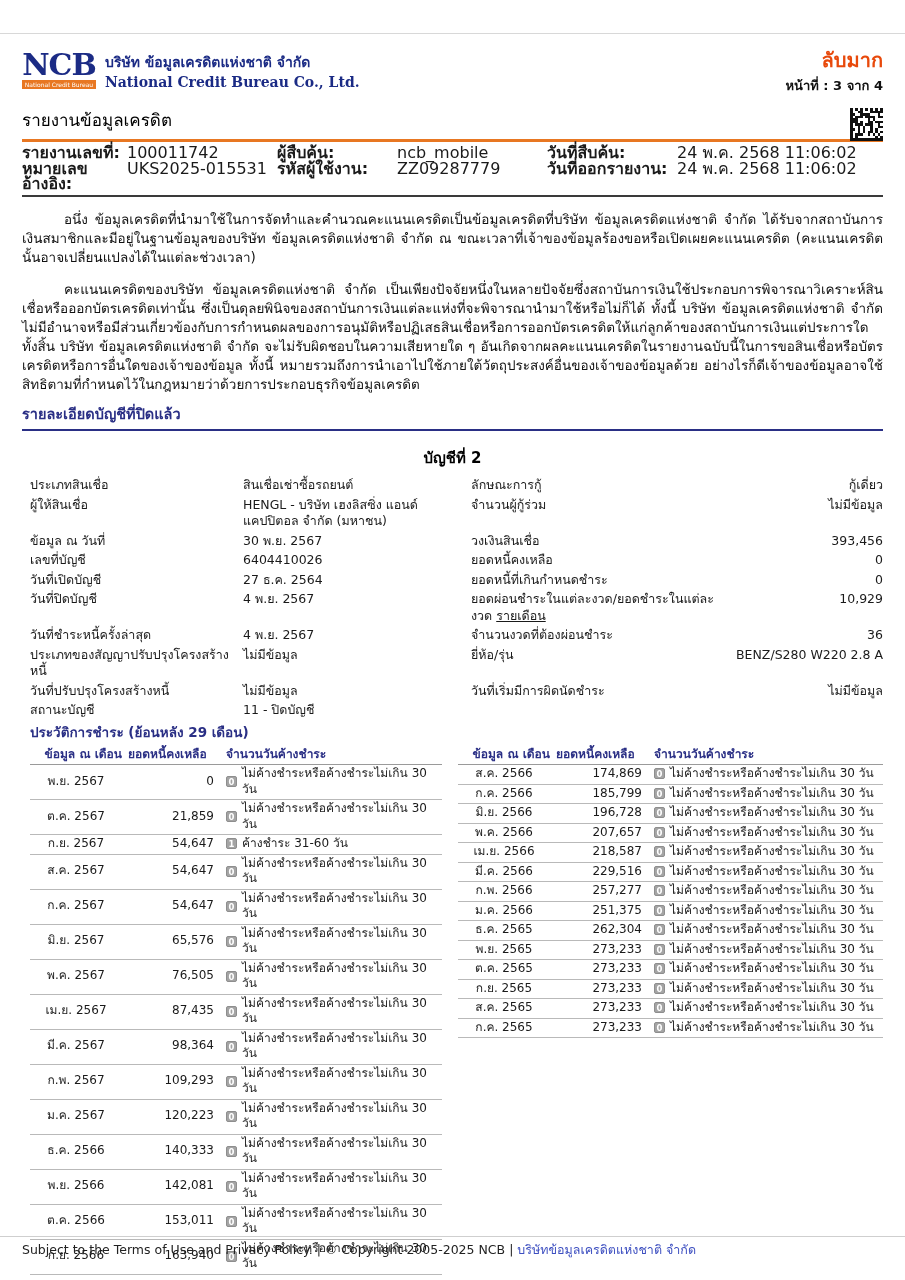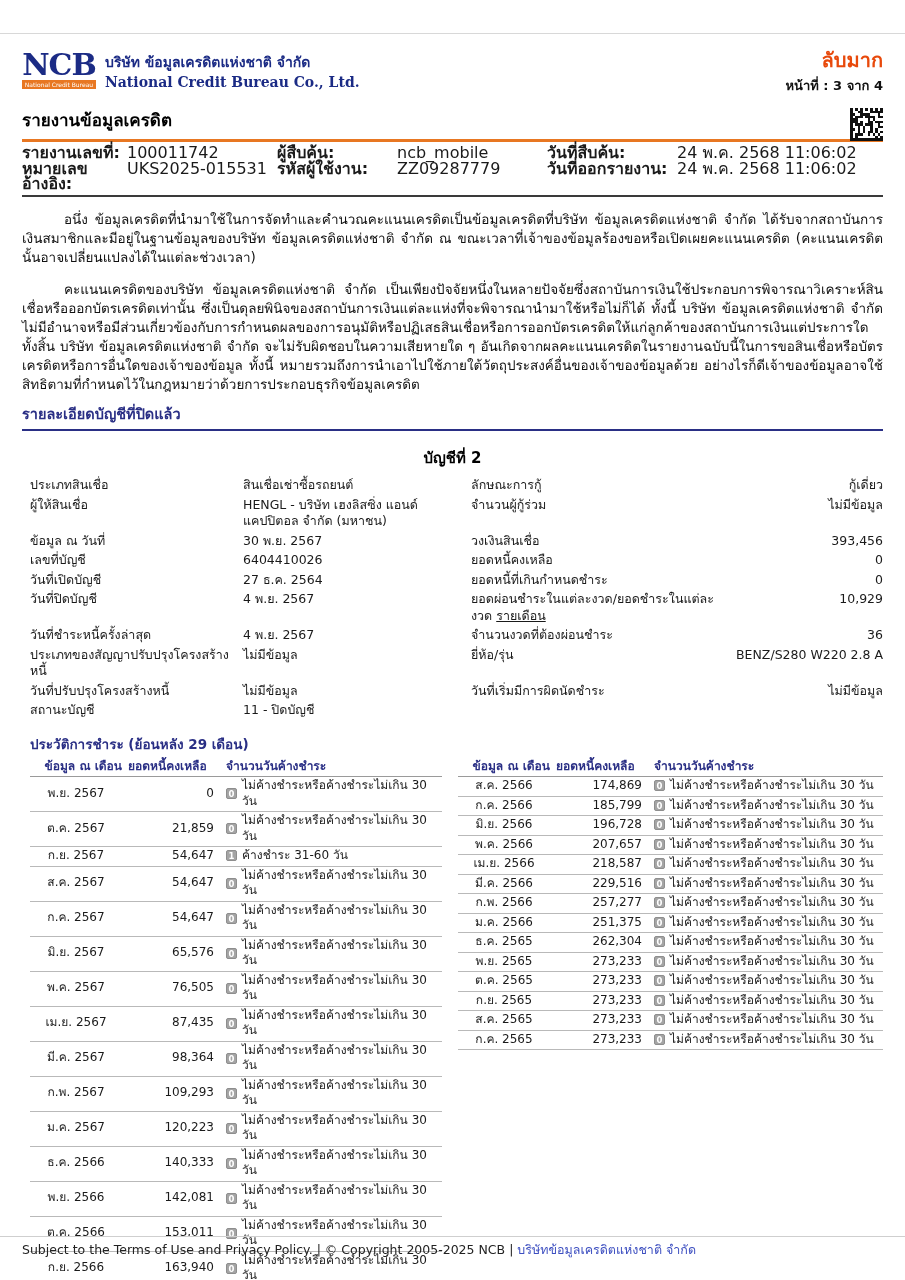--- a/index.html
+++ b/index.html
@@ -29,21 +29,21 @@
   }
   .brand-names { margin-left: 9px; padding-top: 2px; }
   .brand-th { color: #1b2b85; font-weight: bold; font-size: 14px; line-height: 20px; }
   .brand-en { color: #1b2b85; font-weight: bold; font-size: 14px; line-height: 20px;
               font-family: "DejaVu Serif", "Liberation Serif", serif; }
   .header-right { text-align: right; padding-top: 2px; }
   .confidential { color: #e8490b; font-weight: bold; font-size: 20px; line-height: 24px; }
   .page-num { color: #111; font-weight: bold; font-size: 13px; margin-top: 3px; }
 
   
-  .report-title { font-weight: bold; font-size: 17px; margin-top: 10px; color: #000; }
+  .report-title { font-weight: normal; font-size: 17px; margin-top: 10px; color: #000; }
   .meta-table {
     margin-top: 6px;
     border-top: 3px solid #e87722;
     border-bottom: 2px solid #3a3a3a;
     padding: 3px 0 4px 0;
     display: grid;
     grid-template-columns: 105px 150px 120px 150px 130px 1fr;
     row-gap: 1px; font-size: 16px; line-height: 15px;
   }
   .meta-label { font-weight: bold; }
@@ -73,21 +73,21 @@
 
   
   .acct-grid { margin-top: 6px; font-size: 12.5px; line-height: 16.5px; }
   .acct-row { display: grid; grid-template-columns: 205px 220px 255px 1fr; column-gap: 8px; padding: 1px 0 2px 8px; }
   .acct-label { }
   .acct-value { }
   .acct-value-r { text-align: right; }
   .u { text-decoration: underline; }
 
   
-  .history-title { margin-top: 12px; color: #2a2f85; font-weight: bold; font-size: 13.5px; padding-left: 8px; }
+  .history-title { color: #2a2f85; font-weight: bold; font-size: 13.5px; padding-left: 8px; }
   .history-wrap { display: flex; margin-top: 3px; }
   .htable { font-size: 12px; }
   .htable-left { width: 412px; margin-left: 8px; }
   .htable-right { width: 425px; margin-left: 16px; }
   .hrow {
     display: grid; grid-template-columns: 92px 100px 1fr;
     border-bottom: 1px solid #b9b9b9; padding: 1px 0 2px 0; line-height: 15.5px;
     align-items: center;
   }
   .hhead { color: #2a2f85; font-weight: bold; border-bottom: 1px solid #9a9a9a; }

